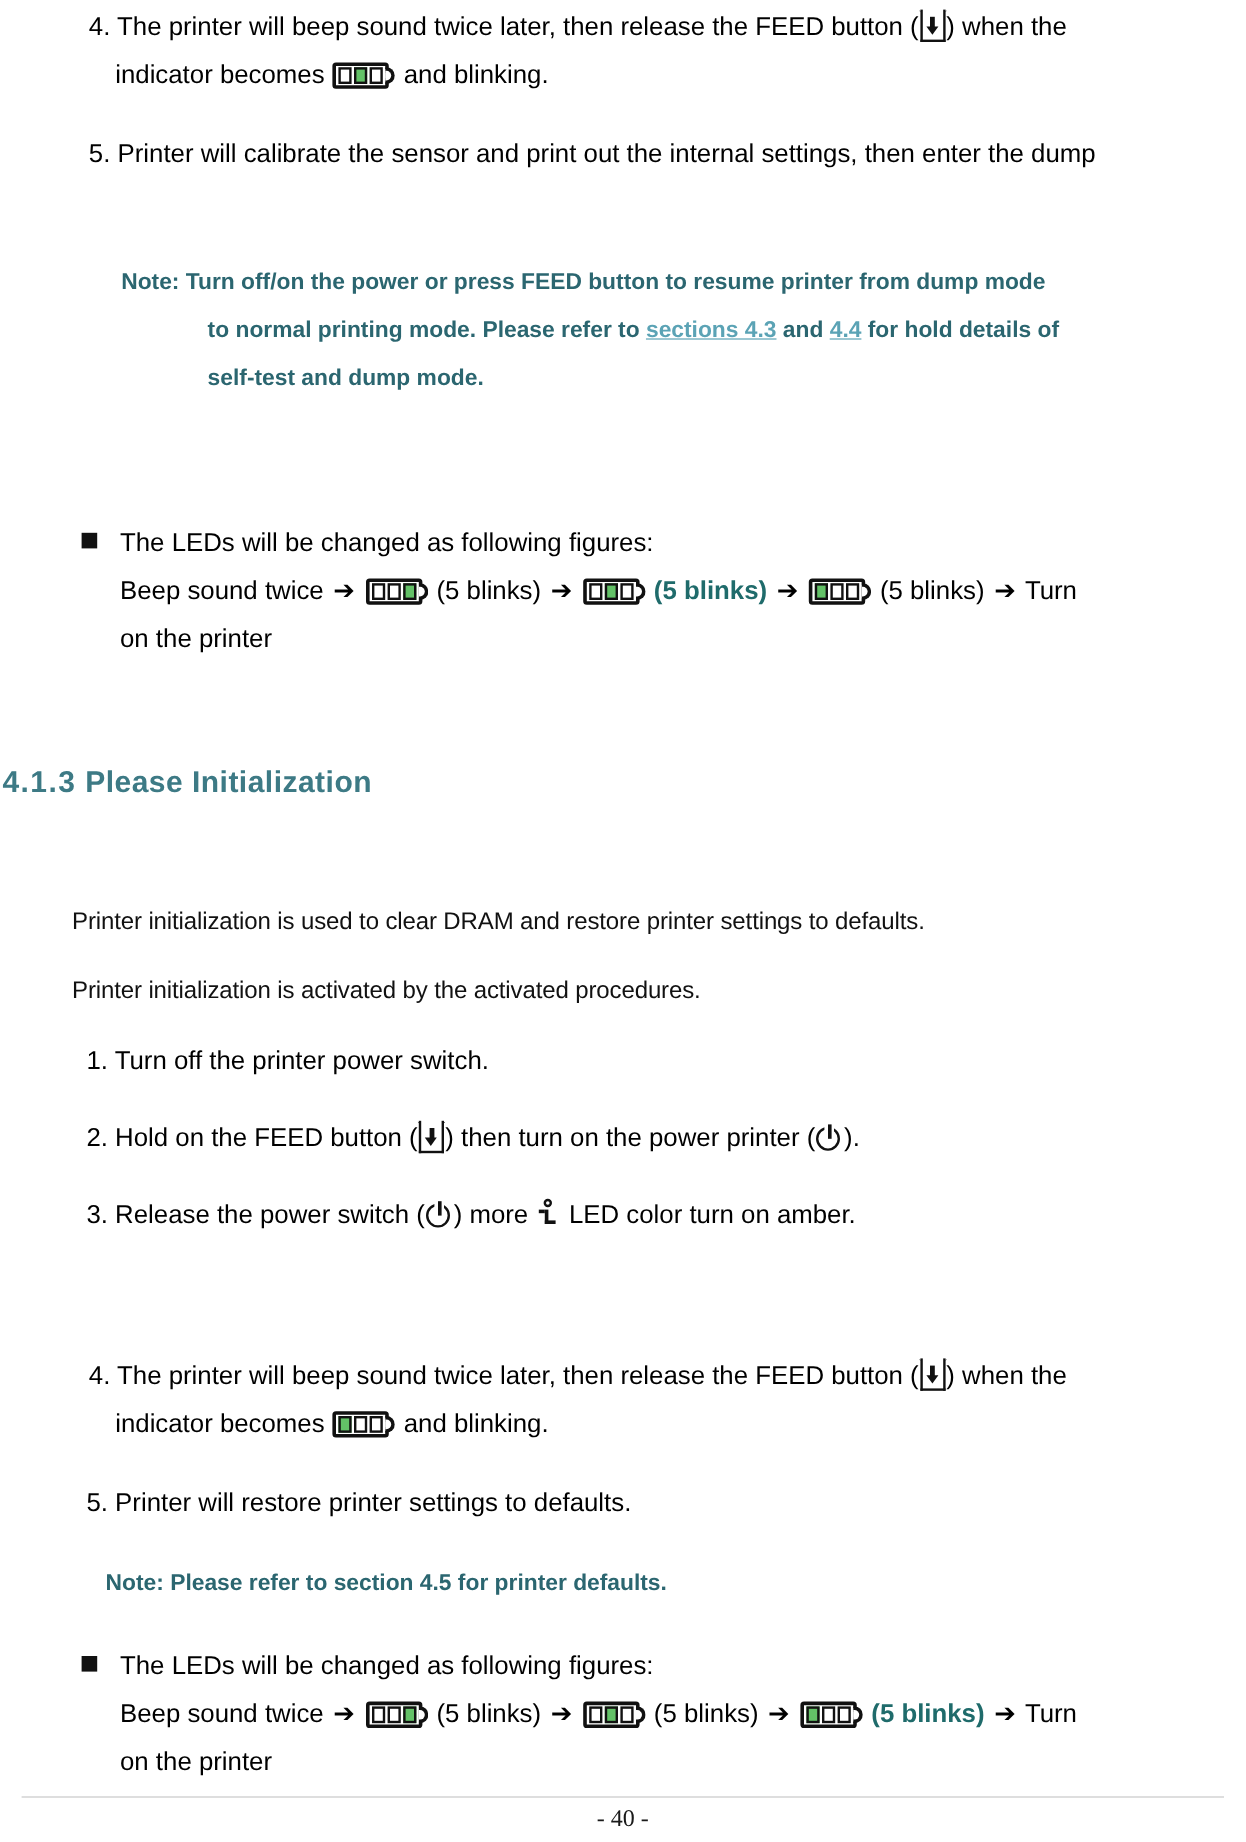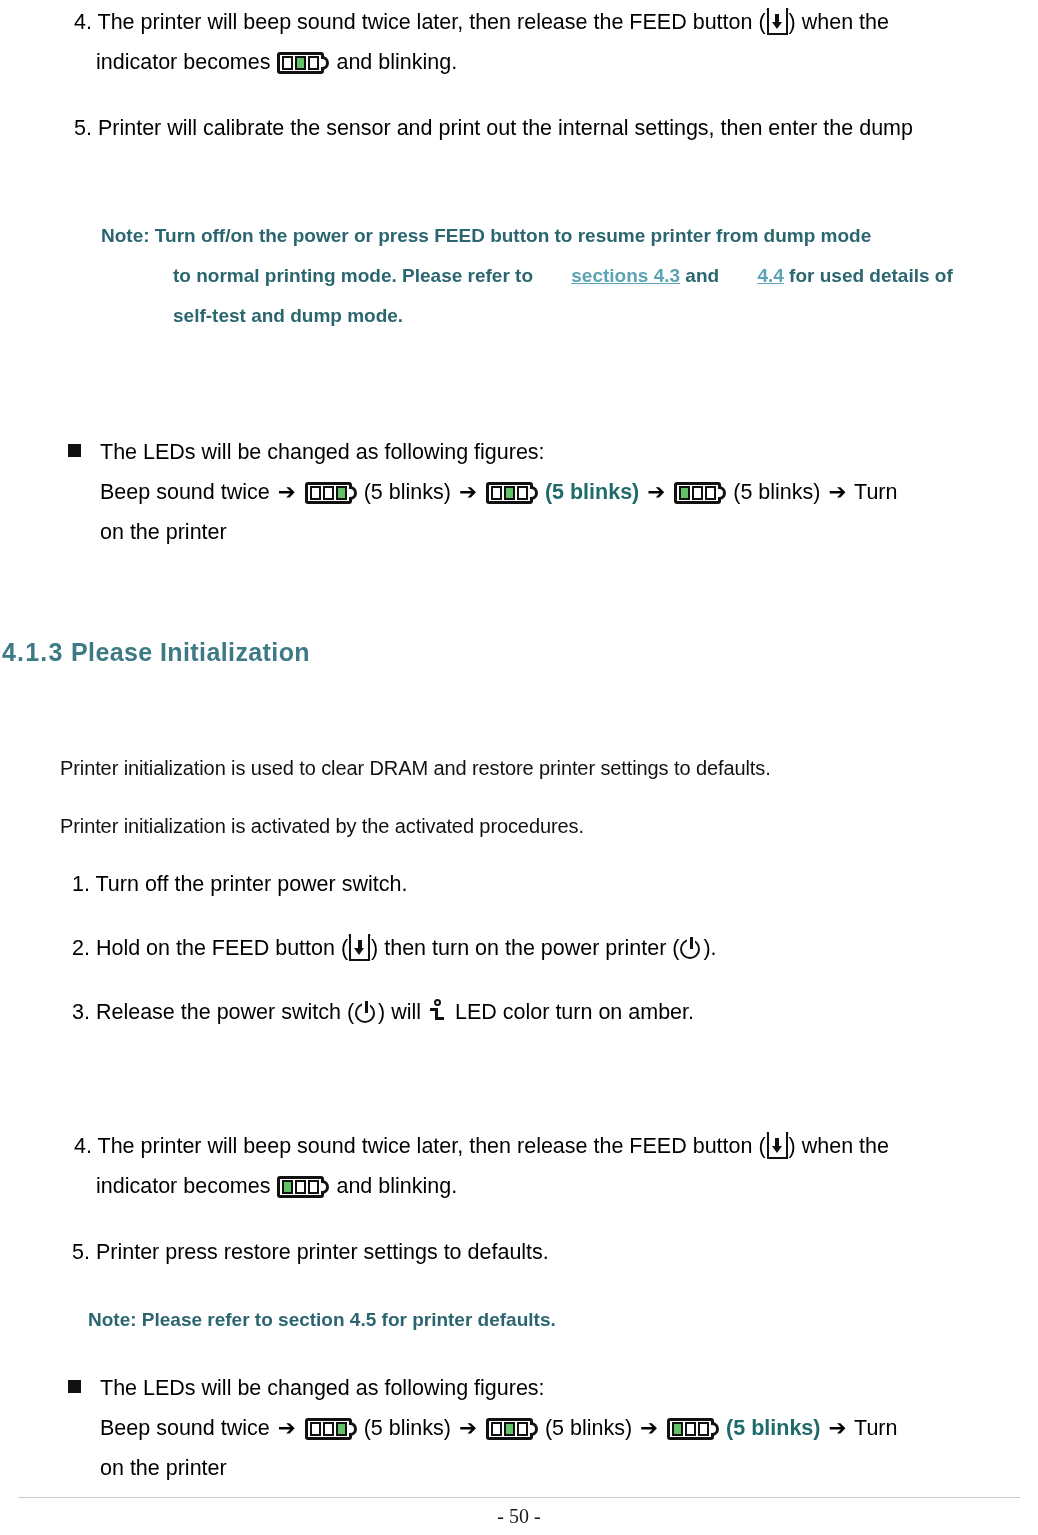--- a/index.html
+++ b/index.html
@@ -47,21 +47,20 @@
   .note {
     position: absolute;
     font-size: 19px;
     line-height: 40px;
     font-weight: bold;
     color: #2b6670;
   }
   .note a, .note .link {
     color: #5ba3b5;
     text-decoration: underline;
-    margin-left: 33px;
   }
 
   
   .heading {
     position: absolute;
     font-size: 25px;
     font-weight: bold;
     color: #3d7a85;
     letter-spacing: 0.4px;
   }
@@ -284,21 +283,21 @@
   <div class="step" style="left:62px; top:108px; width:970px;">
     <span class="body">
       <span>5.</span>
       <span>Printer will calibrate the sensor and print out the internal settings, then enter the dump</span>
     </span>
   </div>
 
   <div class="note" style="left:101px; top:216px; width:940px;">
     <div>Note: Turn off/on the power or press FEED button to resume printer from dump mode</div>
     <div style="padding-left:72px;">
-      <span>to normal printing mode. Please refer to </span><span class="link">sections 4.3</span><span> and </span><span class="link">4.4</span><span> for used details of</span>
+      <span>to normal printing mode. Please refer to </span><span class="link">sections 4.3</span><span> and </span><span class="link">4.4</span><span> for hold details of</span>
     </div>
     <div style="padding-left:72px;">self-test and dump mode.</div>
   </div>
 
   <div class="bullet-block" style="left:68px; top:432px; width:975px;">
     <span class="sq-bullet"></span>
     <span class="bullet-text" style="padding-left:32px;">The LEDs will be changed as following figures:</span>
     <span class="bullet-text" style="padding-left:32px;">
       <span>Beep sound twice</span>
       <span class="arrow">➔</span>
@@ -360,21 +359,21 @@
   <div class="step" style="left:60px; top:928px; width:960px;">
     <span class="body">
       <span>2.</span>
       <span>Hold on the FEED button (</span><span class="feed icon"><span class="curl"></span><span class="sheet"></span><span class="arrow-stem"></span><span class="arrow-head"></span></span><span>) then turn on the power printer (</span><span class="power icon"><span class="ring"></span><span class="gap"></span><span class="stem"></span></span><span>).</span>
     </span>
   </div>
 
   <div class="step" style="left:60px; top:992px; width:960px;">
     <span class="body">
       <span>3.</span>
-      <span>Release the power switch (</span><span class="power icon"><span class="ring"></span><span class="gap"></span><span class="stem"></span></span><span>) will</span>
+      <span>Release the power switch (</span><span class="power icon"><span class="ring"></span><span class="gap"></span><span class="stem"></span></span><span>) more</span>
       <span class="amberled icon"><span class="dot"></span><span class="hookl"></span><span class="stalk"></span><span class="foot"></span></span>
       <span>LED color turn on amber.</span>
     </span>
   </div>
 
 
   <div class="step" style="left:62px; top:1126px; width:968px;">
     <span class="body">
       <span>4.</span>
       <span>The printer will beep sound twice later, then release the FEED button (</span><span class="feed icon"><span class="curl"></span><span class="sheet"></span><span class="arrow-stem"></span><span class="arrow-head"></span></span><span>) when the</span>
@@ -389,21 +388,21 @@
             <span class="cell"></span>
           </span>
       </span>
       <span>and blinking.</span>
     </span>
   </div>
 
   <div class="step" style="left:60px; top:1232px; width:960px;">
     <span class="body">
       <span>5.</span>
-      <span>Printer press restore printer settings to defaults.</span>
+      <span>Printer will restore printer settings to defaults.</span>
     </span>
   </div>
 
   <div class="note" style="left:88px; top:1300px; width:900px;">
     <span>Note: Please refer to section 4.5 for printer defaults.</span>
   </div>
 
   <div class="bullet-block" style="left:68px; top:1368px; width:975px;">
     <span class="sq-bullet"></span>
     <span class="bullet-text" style="padding-left:32px;">The LEDs will be changed as following figures:</span>
@@ -439,15 +438,15 @@
           </span>
       </span>
       <span class="teal-bold">(5 blinks)</span>
       <span class="arrow">➔</span>
       <span>Turn</span>
     </span>
     <span class="bullet-text" style="padding-left:32px;">on the printer</span>
   </div>
 
   <div class="footer-rule"></div>
-  <div class="page-number">- 50 -</div>
+  <div class="page-number">- 40 -</div>
 
 </div>
 
 </body></html>

